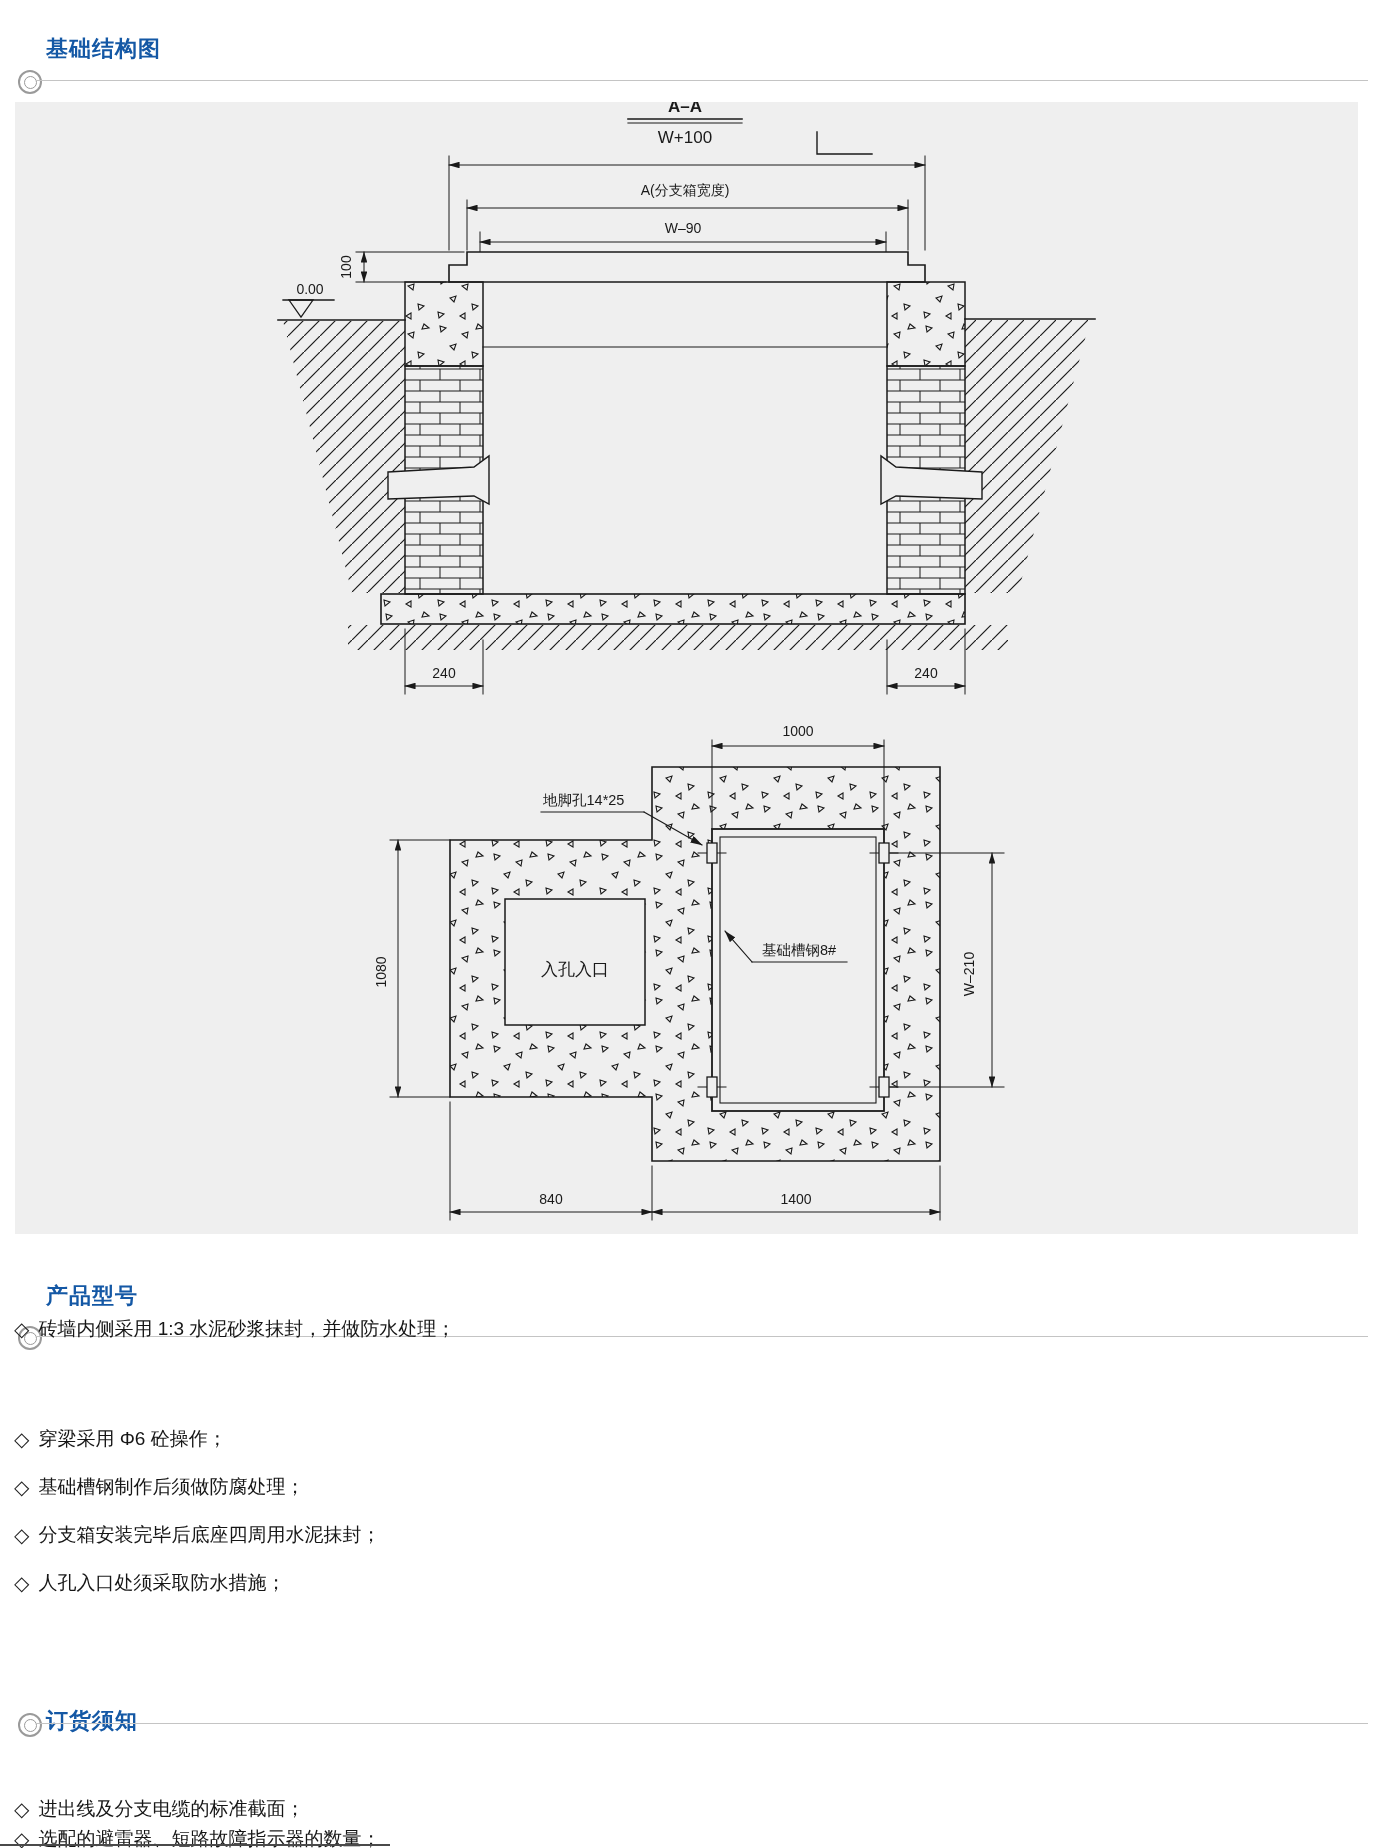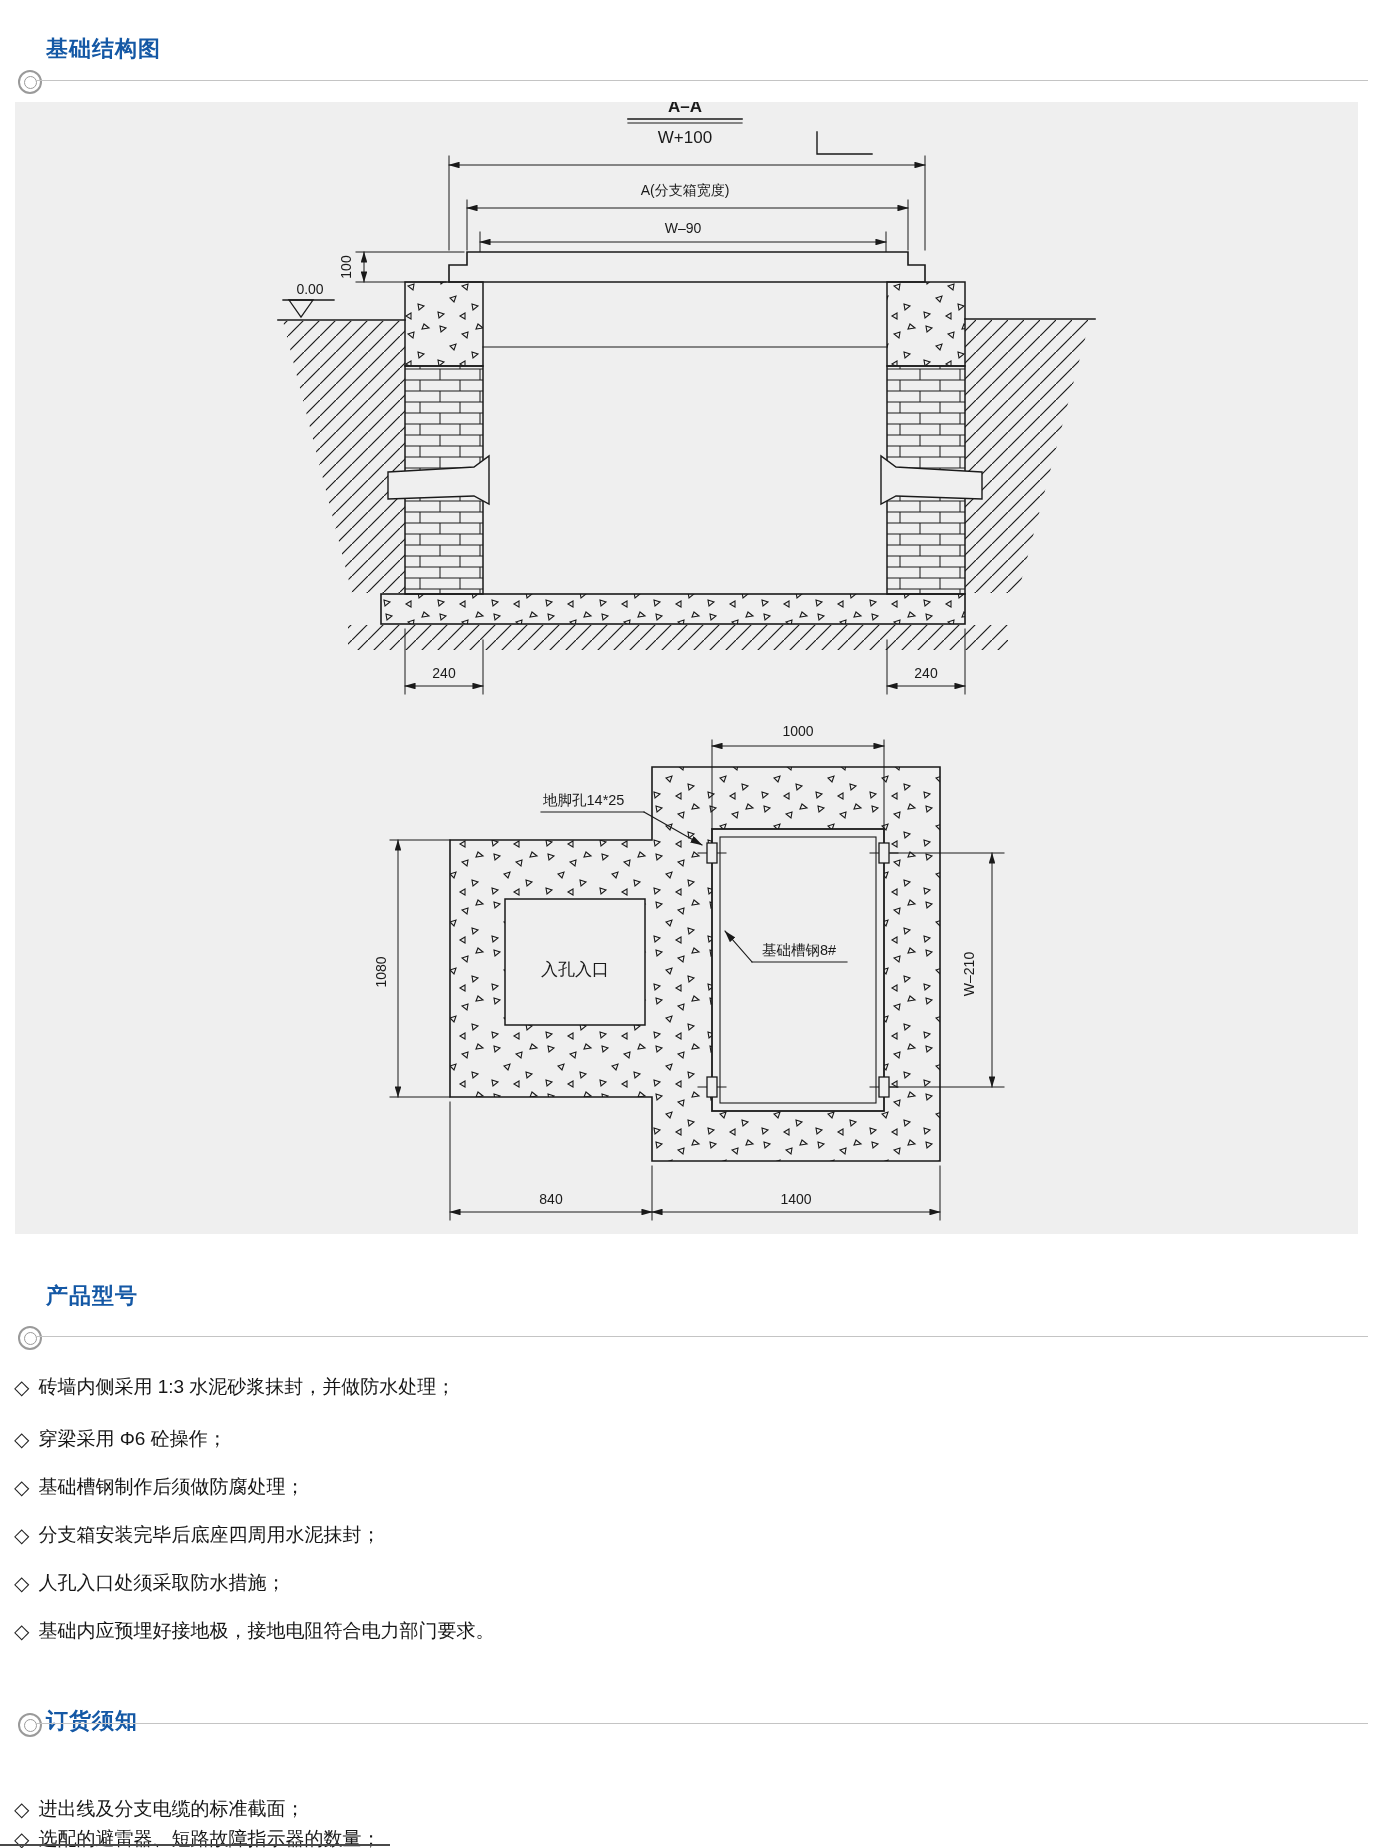--- a/index.html
+++ b/index.html
@@ -168,26 +168,25 @@
         <text class="dim" x="551" y="1220" text-anchor="middle">840</text>
         <text class="dim" x="796" y="1220" text-anchor="middle">1400</text>
       </g>
     </svg>
   </div>
 
   <div class="sec-title" style="top:1281px;">产品型号</div>
   <div class="ring" style="top:1326px;"></div>
   <div class="rule" style="top:1336px;"></div>
 
-  <div class="bullet" style="top:1374px;"><span class="dia">◇</span><span>砖墙内侧采用 1:3 水泥砂浆抹封，并做防水处理；</span></div>
+  <div class="bullet" style="top:1316px;"><span class="dia">◇</span><span>砖墙内侧采用 1:3 水泥砂浆抹封，并做防水处理；</span></div>
   <div class="bullet" style="top:1426px;"><span class="dia">◇</span><span>穿梁采用 Φ6 砼操作；</span></div>
   <div class="bullet" style="top:1474px;"><span class="dia">◇</span><span>基础槽钢制作后须做防腐处理；</span></div>
   <div class="bullet" style="top:1522px;"><span class="dia">◇</span><span>分支箱安装完毕后底座四周用水泥抹封；</span></div>
   <div class="bullet" style="top:1570px;"><span class="dia">◇</span><span>人孔入口处须采取防水措施；</span></div>
-  <div class="bullet" style="top:1618px;"><span class="dia">◇</span><span>基础内应预埋好接地极，接地电阻符合电力部门要求。</span></div>
 
   <div class="sec-title" style="top:1668px;margin-top:38px;">订货须知</div>
   <div class="ring" style="top:1713px;"></div>
   <div class="rule" style="top:1723px;"></div>
 
   <div class="bullet" style="top:1796px;"><span class="dia">◇</span><span>进出线及分支电缆的标准截面；</span></div>
   <div class="bullet" style="top:1826px;"><span class="dia">◇</span><span>选配的避雷器、短路故障指示器的数量；</span></div>
 
   <div class="cutline"></div>
 </div>

